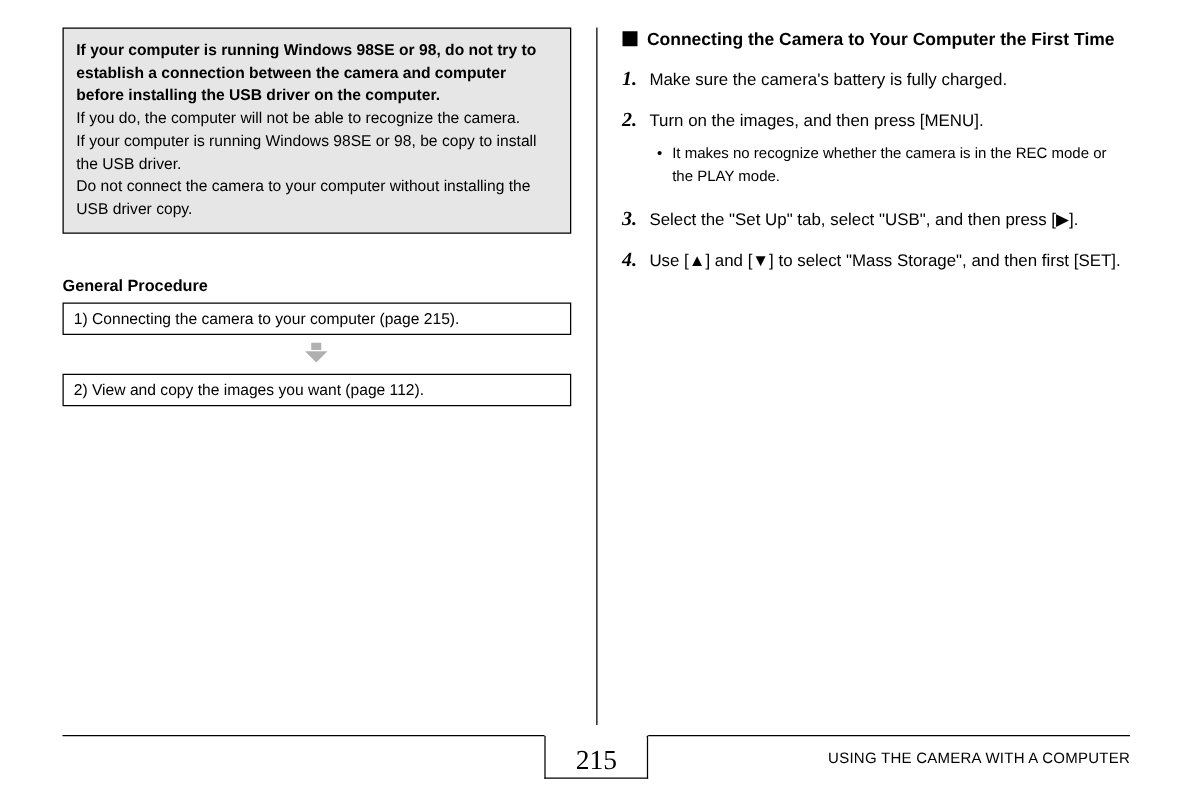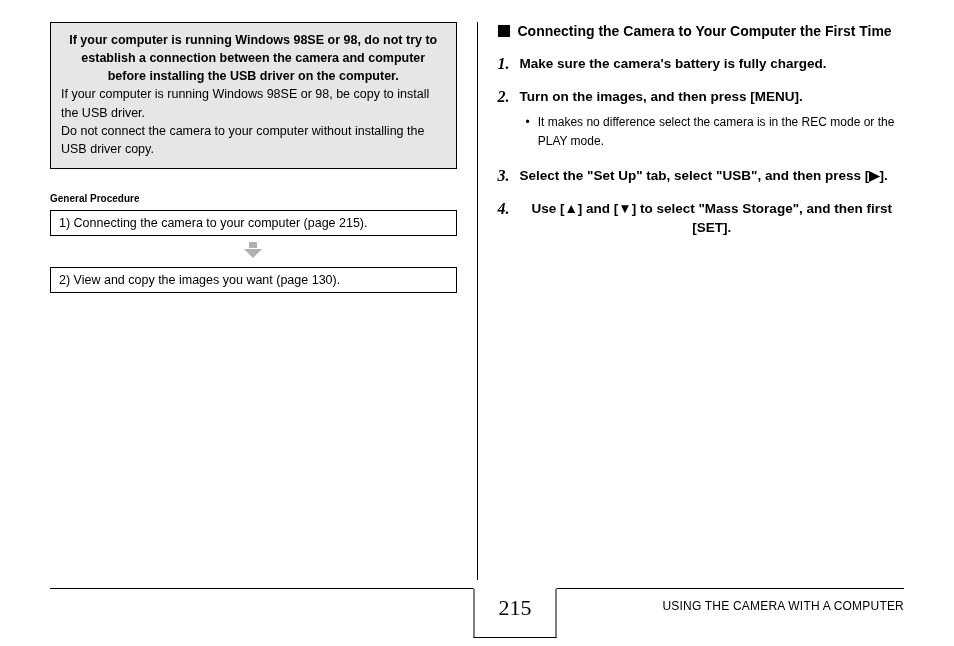--- a/index.html
+++ b/index.html
@@ -28,25 +28,25 @@
     background: #000;
     margin: 0 6px;
   }
   .warning-box {
     border: 1px solid #000;
     background: #e6e6e6;
     padding: 8px 10px 10px 10px;
     line-height: 1.45;
     font-size: 12.5px;
   }
-  .warning-bold { font-weight: bold; text-align: center; }
+  .warning-bold { font-weight: bold; }
   .subhead {
     font-weight: bold;
-    font-size: 10px;
-    margin-top: 24px;
+    font-size: 13px;
+    margin-top: 34px;
     margin-bottom: 6px;
   }
   .step-box {
     border: 1px solid #000;
     padding: 5px 8px;
     font-size: 12.5px;
   }
   .arrow-down {
     text-align: center;
     margin: 6px 0;
@@ -74,21 +74,21 @@
   }
   .step-num {
     font-weight: bold;
     font-style: italic;
     font-size: 16px;
     font-family: Georgia, 'Times New Roman', serif;
     width: 22px;
     flex-shrink: 0;
   }
   .step-body {
-    font-weight: bold;
+    font-weight: normal;
     font-size: 13.5px;
     line-height: 1.4;
     text-align: center;
   }
   .bullet {
     display: flex;
     margin-left: 28px;
     margin-top: 6px;
     font-size: 12px;
     line-height: 1.6;
@@ -103,56 +103,56 @@
     height: 58px;
     margin: 0 50px;
   }
   .page-num-box {
     position: absolute;
     left: 50%;
     transform: translateX(-50%);
     top: -1px;
     border: 1px solid #000;
     border-top: 1px solid #fff;
-    padding: 6px 24px 16px 24px;
+    padding: 6px 24px 1px 24px;
     font-family: Georgia, 'Times New Roman', serif;
     font-size: 22px;
     background: #fff;
-    margin-left: 38px;
   }
   .footer-text {
     position: absolute;
     right: 0;
     top: 10px;
     font-size: 12px;
     letter-spacing: 0.2px;
     text-align: right;
   }
 </style>
 </head>
 <body>
 
 <div class="page">
 
   <div class="col col-left">
     <div class="warning-box">
       <p class="warning-bold">If your computer is running Windows 98SE or 98, do not try to establish a connection between the camera and computer before installing the USB driver on the computer.</p>
+      <p>If you do, the computer will not be able to recognize the camera.</p>
       <p>If your computer is running Windows 98SE or 98, be copy to install the USB driver.</p>
       <p>Do not connect the camera to your computer without installing the USB driver copy.</p>
     </div>
 
     <div class="subhead">General Procedure</div>
     <div class="step-box">1) Connecting the camera to your computer (page 215).</div>
     <div class="arrow-down">
       <svg width="22" height="16" viewBox="0 0 22 16">
         <rect x="7" y="0" width="8" height="6" fill="#b0b0b0"></rect>
         <polygon points="2,7 20,7 11,16" fill="#b0b0b0"></polygon>
       </svg>
     </div>
-    <div class="step-box">2) View and copy the images you want (page 130).</div>
+    <div class="step-box">2) View and copy the images you want (page 112).</div>
   </div>
 
   <div class="divider"></div>
 
   <div class="col col-right">
     <div class="section-head">
       <span class="square"></span>
       <span>Connecting the Camera to Your Computer the First Time</span>
     </div>
 
@@ -160,21 +160,21 @@
       <div class="step-num">1.</div>
       <div class="step-body">Make sure the camera's battery is fully charged.</div>
     </div>
 
     <div class="step" style="margin-bottom:4px;">
       <div class="step-num">2.</div>
       <div class="step-body">Turn on the images, and then press [MENU].</div>
     </div>
     <div class="bullet">
       <span class="dot">•</span>
-      <span>It makes no difference select the camera is in the REC mode or the PLAY mode.</span>
+      <span>It makes no recognize whether the camera is in the REC mode or the PLAY mode.</span>
     </div>
 
     <div class="step" style="margin-top:16px;">
       <div class="step-num">3.</div>
       <div class="step-body">Select the "Set Up" tab, select "USB", and then press [▶].</div>
     </div>
 
     <div class="step">
       <div class="step-num">4.</div>
       <div class="step-body">Use [▲] and [▼] to select "Mass Storage", and then first [SET].</div>

